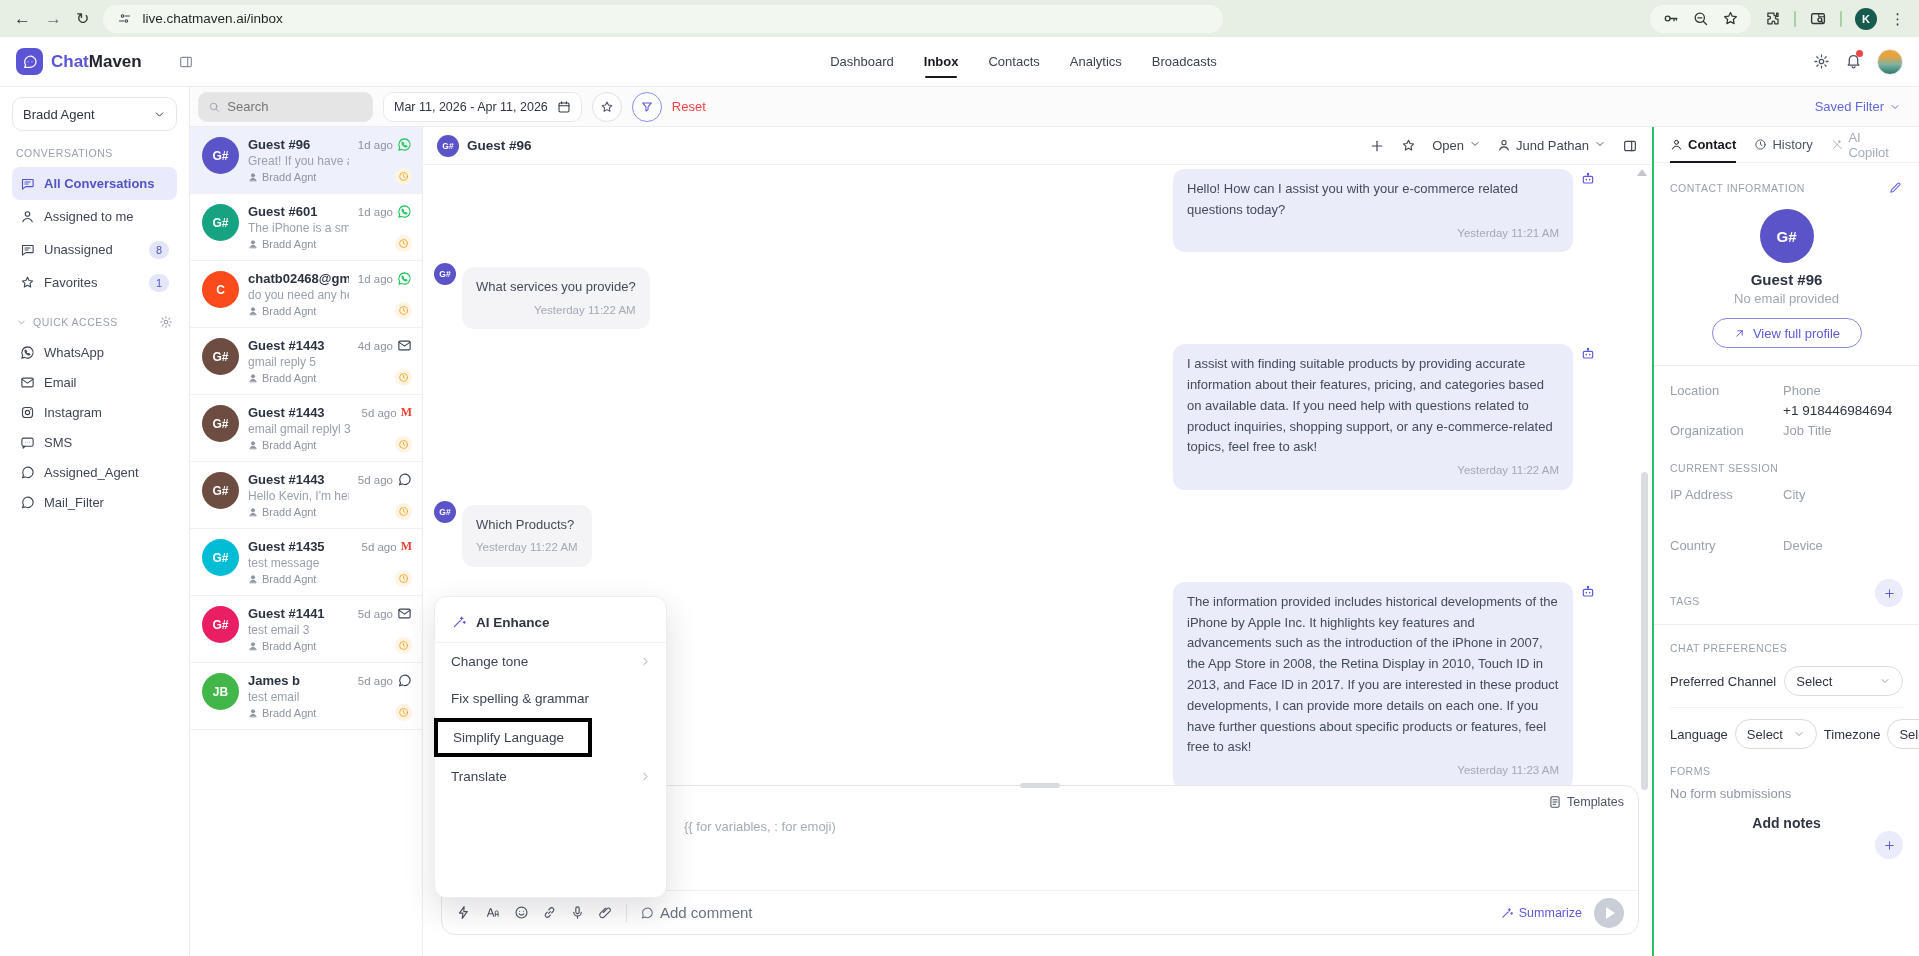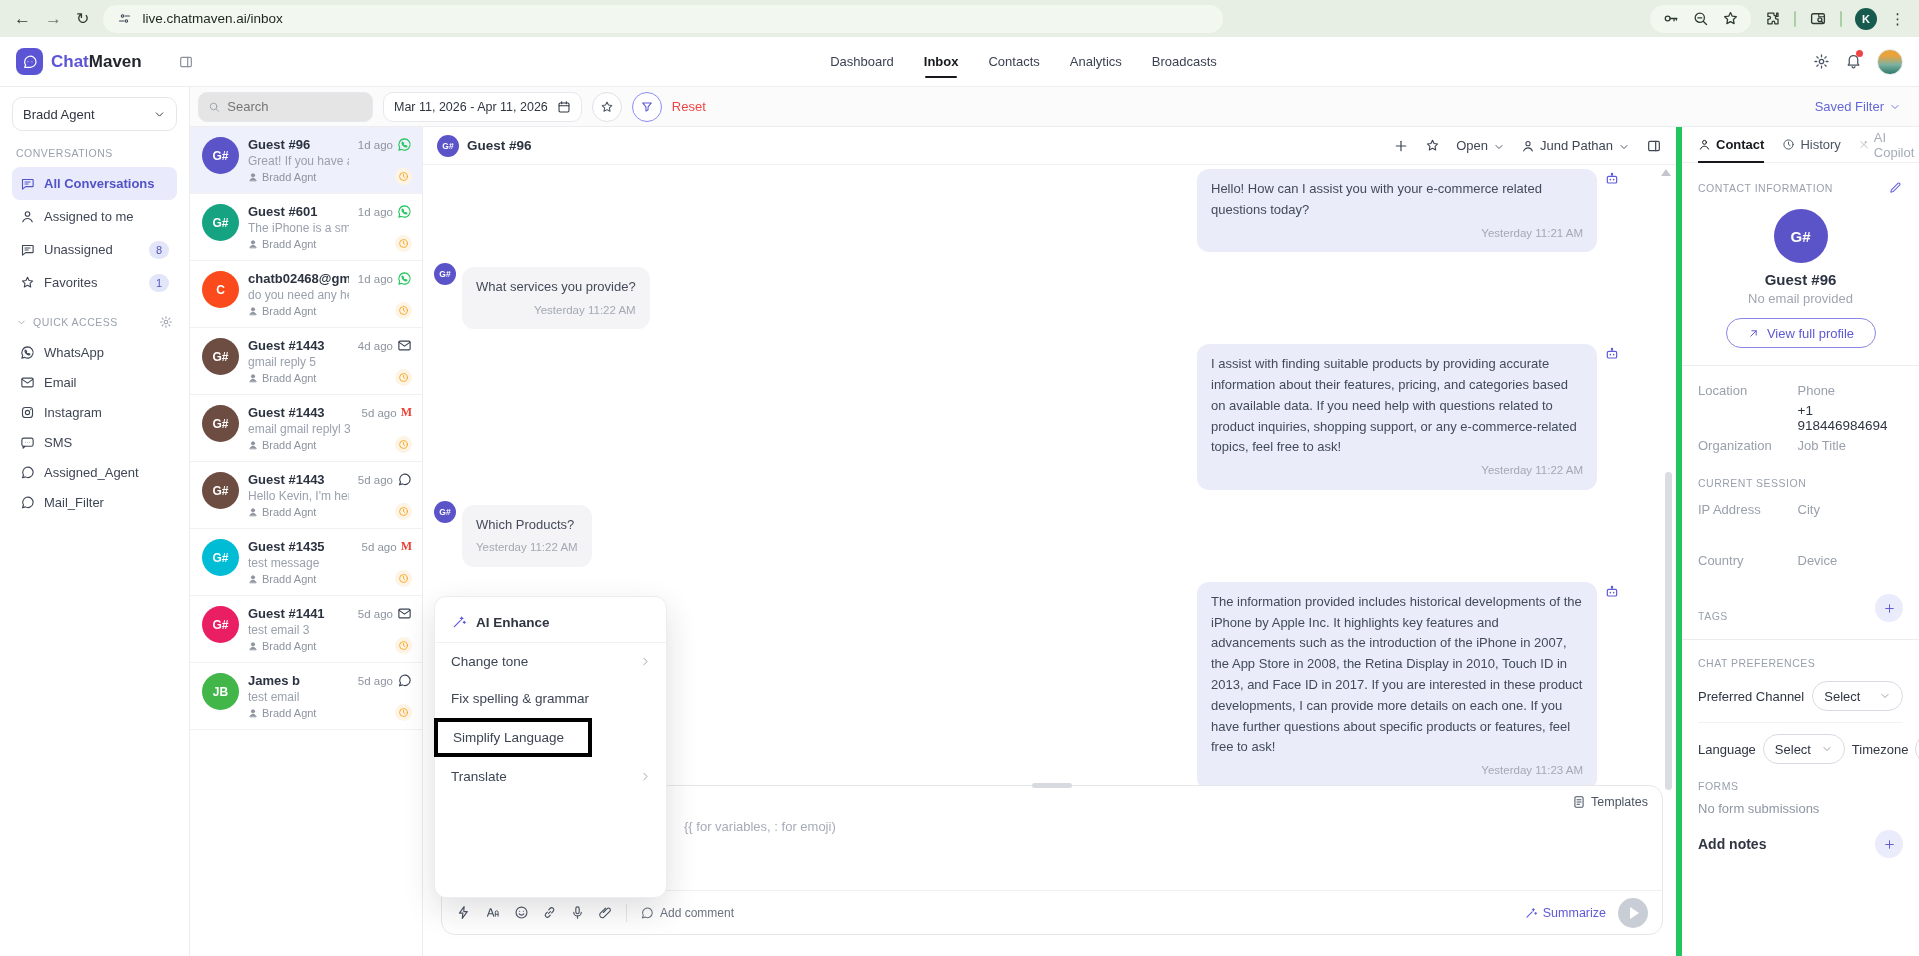--- a/index.html
+++ b/index.html
@@ -37,21 +37,21 @@
   .hdr-avatar { width:26px; height:26px; border-radius:50%; background:linear-gradient(180deg,#e8a33d 25%,#7fb2a0 60%,#2c7a6b); border:1px solid #e5e7eb; }
 
   
   .main { display:flex; height:869px; }
   .sidebar { width:190px; border-right:1px solid #ededf0; padding:10px 12px; background:#fff; }
   .content { flex:1; display:flex; flex-direction:column; min-width:0; }
   .filterbar { height:40px; background:#fbfbfc; border-bottom:1px solid #ededf0; display:flex; align-items:center; padding:0 18px 0 8px; gap:10px; }
   .workspace { flex:1; display:flex; min-height:0; }
   .convlist { width:233px; border-right:1px solid #ededf0; background:#fff; overflow:hidden; }
   .chat { flex:1; position:relative; background:#fff; min-width:0; }
-  .panel { width:243px; border-left:6px solid #22c55e; background:#fff; padding:0 16px; }
+  .panel { width:267px; border-left:2px solid #22c55e; background:#fff; padding:0 16px; }
 
   
   .agent-select { height:34px; border:1px solid #e5e7eb; border-radius:10px; display:flex; align-items:center; justify-content:space-between; padding:0 10px; font-size:13px; color:#2f3542; background:#fff; }
   .side-title { font-size:10.5px; letter-spacing:.5px; color:#9aa1ad; margin:16px 4px 8px; display:flex; align-items:center; }
   .side-item { display:flex; align-items:center; gap:9px; height:33px; padding:0 8px; border-radius:8px; font-size:13px; color:#3f4654; cursor:pointer; }
   .side-item .lbl { flex:1; }
   .side-item.active { background:#e9eafb; color:#5253c5; font-weight:600; }
   .side-item .badge { background:#e3e5f8; color:#5253c5; font-size:11px; min-width:20px; height:18px; border-radius:9px; display:flex; align-items:center; justify-content:center; padding:0 6px; }
   .qa-head { display:flex; align-items:center; gap:6px; }
   .qa-head .gear { margin-left:auto; color:#9aa1ad; }
@@ -78,21 +78,21 @@
   .c-meta { display:flex; align-items:center; gap:4px; font-size:11.5px; color:#8d949f; }
   .wa { color:#22c55e; } .env { color:#374151; } .bub { color:#374151; }
   .gmail-m { color:#ea4335; font-weight:800; font-size:12px; font-family:"Liberation Serif",serif; }
   .clock-badge { width:17px; height:17px; border-radius:50%; background:#fef4e6; color:#f59e0b; display:flex; align-items:center; justify-content:center; }
 
   
   .chat-header { height:38px; border-bottom:1px solid #f0f0f2; display:flex; align-items:center; padding:0 14px; gap:8px; }
   .ch-avatar { width:22px; height:22px; border-radius:50%; background:#5b53c8; color:#fff; font-size:8.5px; font-weight:700; display:flex; align-items:center; justify-content:center; }
   .ch-title { font-size:13.5px; font-weight:600; color:#2b3240; }
   .ch-right { margin-left:auto; display:flex; align-items:center; gap:16px; color:#3f4654; }
-  .ch-ctrl { display:flex; align-items:flex-end; gap:5px; font-size:13px; cursor:pointer; }
+  .ch-ctrl { display:flex; align-items:flex-start; gap:5px; font-size:13px; cursor:pointer; }
   .messages { position:absolute; top:38px; left:0; right:0; bottom:160px; padding:4px 56px 0 11px; overflow:hidden; }
   .msg-row { display:flex; margin-bottom:15px; }
   .msg-row.right { justify-content:flex-end; }
   .bubble { border-radius:12px; padding:10px 14px; font-size:13px; line-height:1.6; color:#434b5a; max-width:400px; }
   .bubble .t { display:block; text-align:right; font-size:11.5px; color:#a3a9b4; margin-top:3px; }
   .right .bubble { background:#eaecf9; }
   .left .bubble { background:#f4f4f6; }
   .g-avatar { width:22px; height:22px; border-radius:50%; background:#5b53c8; color:#fff; font-size:8.5px; font-weight:700; display:flex; align-items:center; justify-content:center; margin:-4px 6px 0 0; flex:0 0 22px; }
   .bot-badge { color:#5e5ad8; margin:2px 0 0 7px; width:16px; flex:0 0 16px; }
   .chat-scroll-up { position:absolute; top:42px; right:5px; color:#c3c7cd; width:0; height:0; border-left:5px solid transparent; border-right:5px solid transparent; border-bottom:7px solid #c3c7cd; }
@@ -108,21 +108,21 @@
   .ctx-item.boxed { border:4px solid #000; width:158px; margin:1px 0 1px -1px; padding:8px 8px 8px 15px; }
 
   
   .composer { position:absolute; left:18px; right:13px; top:658px; height:150px; border:1px solid #e5e7eb; border-radius:14px; background:#fff; }
   .drag-pill { position:absolute; top:-3px; left:50%; transform:translateX(-50%); width:40px; height:5px; border-radius:3px; background:#d7dadf; }
   .composer-top { display:flex; justify-content:flex-end; padding:9px 14px 0; }
   .templates { display:flex; align-items:center; gap:5px; font-size:12.5px; color:#4b5563; cursor:pointer; }
   .composer-ph { padding:10px 16px; font-size:13px; color:#a5acb8; text-indent:226px; }
   .composer-bar { position:absolute; left:0; right:0; bottom:0; height:44px; border-top:1px solid #f0f0f2; display:flex; align-items:center; padding:0 14px; gap:13px; color:#4b5563; }
   .cb-sep { width:1px; height:18px; background:#e5e7eb; }
-  .add-comment { display:flex; align-items:center; gap:6px; font-size:12px; color:#6b7280; cursor:pointer; }
+  .add-comment { display:flex; align-items:center; gap:6px; font-size:15px; color:#6b7280; cursor:pointer; }
   .cb-right { margin-left:auto; display:flex; align-items:center; gap:12px; }
   .summarize { display:flex; align-items:center; gap:5px; color:#5e5ad8; font-size:12.5px; cursor:pointer; }
   .send-btn { width:30px; height:30px; border-radius:50%; background:#c9ced6; display:flex; align-items:center; justify-content:center; cursor:pointer; }
   .send-tri { width:0; height:0; border-top:6px solid transparent; border-bottom:6px solid transparent; border-left:9px solid #fff; margin-left:3px; }
 
   
   .ptabs { display:flex; gap:18px; height:36px; align-items:center; border-bottom:1px solid #f0f0f2; margin:0 -16px; padding:0 16px; }
   .ptab { display:flex; align-items:center; gap:5px; font-size:13px; color:#4b5563; height:100%; position:relative; cursor:pointer; }
   .ptab.active { font-weight:700; color:#16181d; }
   .ptab.active::after { content:""; position:absolute; left:0; right:0; bottom:-1px; height:2px; background:#16181d; }
@@ -139,21 +139,21 @@
   .ig-value { font-size:13.5px; color:#2f3542; } .gap26 { height:26px; }
   .tags-row { display:flex; align-items:flex-end; margin-top:26px; }
   .plus-circle { margin-left:auto; width:28px; height:28px; border-radius:50%; background:#ebecfb; color:#5d59d5; display:flex; align-items:center; justify-content:center; cursor:pointer; }
   .pref-row { display:flex; align-items:center; gap:8px; margin-top:12px; padding-bottom:11px; border-bottom:1px solid #f2f2f5; }
   .pref-label { font-size:13px; color:#2f3542; white-space:nowrap; }
   .select-pill { flex:1; height:30px; border:1px solid #d8dbe3; border-radius:16px; display:flex; align-items:center; padding:0 11px; font-size:13px; color:#2f3542; gap:6px; cursor:pointer; background:#fff; }
   .select-pill .chev { margin-left:auto; color:#8d949f; }
   .lang-row { display:flex; align-items:center; gap:7px; margin-top:11px; }
   .select-sm { width:82px; flex:0 0 auto; }
   .forms-note { font-size:13px; color:#8e95a3; margin-top:9px; }
-  .notes-row { display:flex; align-items:center; margin-top:14px; }
+  .notes-row { display:flex; align-items:center; margin-top:14px;flex-direction:column; }
   .notes-label { font-size:14px; font-weight:600; color:#2f3542; }
 </style>
 </head>
 <body>
 
 <div class="browser">
   <span class="b-arrow">←</span>
   <span class="b-arrow fwd">→</span>
   <span class="b-reload">↻</span>
   <div class="url-pill">

